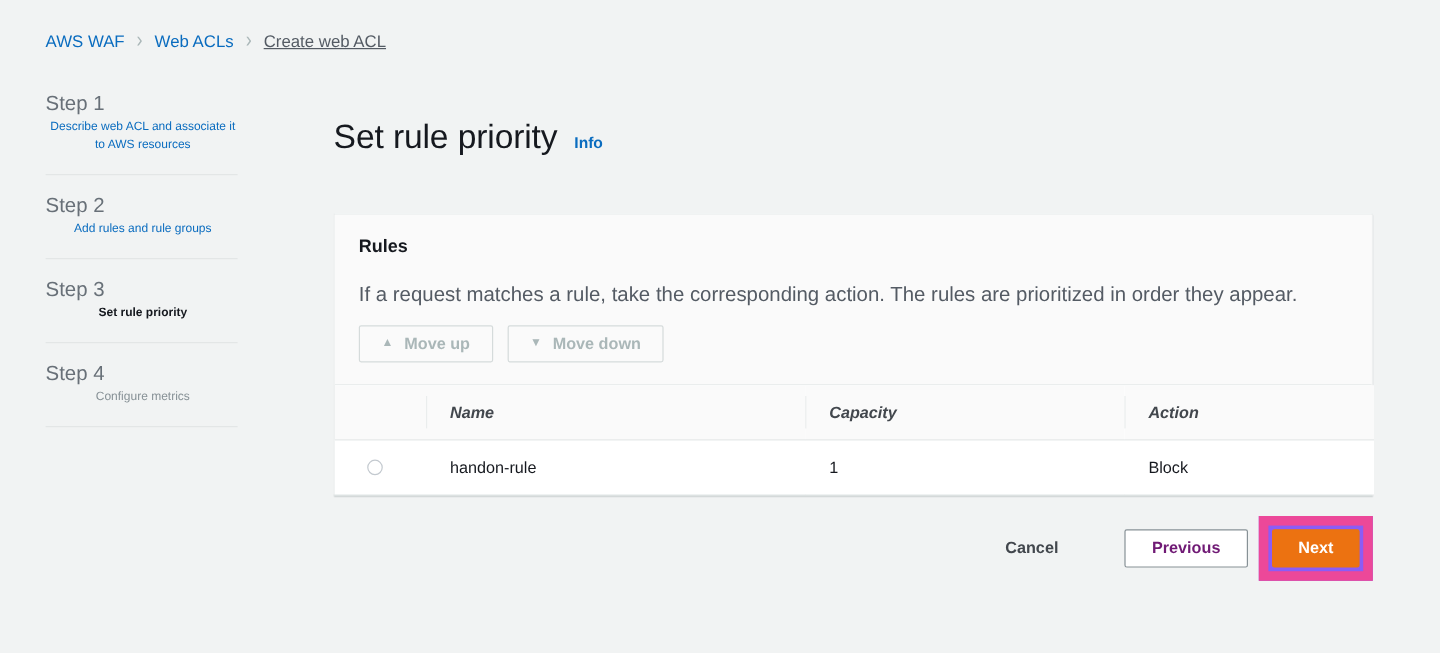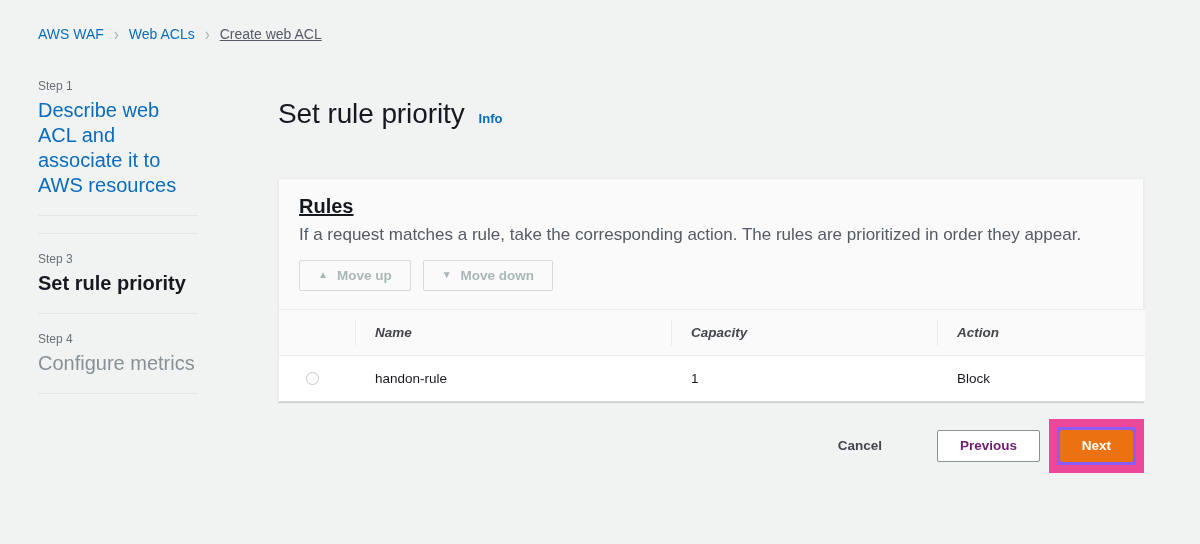--- a/index.html
+++ b/index.html
@@ -55,30 +55,31 @@
   .step-block {
     padding-bottom: 17px;
   }
   .step-sep {
     height: 1px;
     background: #e3e6e6;
     margin-bottom: 17px;
     width: 160px;
   }
   .step-num {
-    font-size: 12px;
+    font-size: 17px;
     color: #687078;
     line-height: 17px;
     margin-bottom: 3px;
   }
   .step-title {
-    font-size: 20px;
-    line-height: 25px;
+    font-size: 10px;
+    line-height: 15px;
     color: #0a6cbf;
     cursor: pointer;
+    text-align: center;
   }
   .step-title.current {
     color: #16191f;
     font-weight: bold;
     cursor: default;
   }
   .step-title.future {
     color: #879196;
     cursor: default;
   }
@@ -118,26 +119,25 @@
     box-shadow: 0 1px 1px 0 rgba(0,28,36,0.15);
     width: 866px;
     box-sizing: border-box;
   }
   .card-top {
     background: #fafafa;
     padding: 16px 20px 18px 20px;
     border-bottom: 1px solid #eaeded;
   }
   .card-title {
-    font-size: 20px;
+    font-size: 15px;
     font-weight: bold;
     color: #16191f;
     line-height: 22px;
-    margin-bottom: 9px;
-    text-decoration: underline;
+    margin-bottom: 20px;
   }
   .card-desc {
     font-size: 17px;
     color: #545b64;
     line-height: 18px;
     margin-bottom: 16px;
   }
   .btn-row {
     display: flex;
     gap: 12px;
@@ -283,20 +283,24 @@
 </nav>
 
 <aside class="sidebar">
 
   <div class="step-block">
     <div class="step-num">Step 1</div>
     <div class="step-title">Describe web ACL and associate it to AWS resources</div>
   </div>
   <div class="step-sep"></div>
 
+  <div class="step-block">
+    <div class="step-num">Step 2</div>
+    <div class="step-title">Add rules and rule groups</div>
+  </div>
   <div class="step-sep"></div>
 
   <div class="step-block">
     <div class="step-num">Step 3</div>
     <div class="step-title current">Set rule priority</div>
   </div>
   <div class="step-sep"></div>
 
   <div class="step-block">
     <div class="step-num">Step 4</div>

